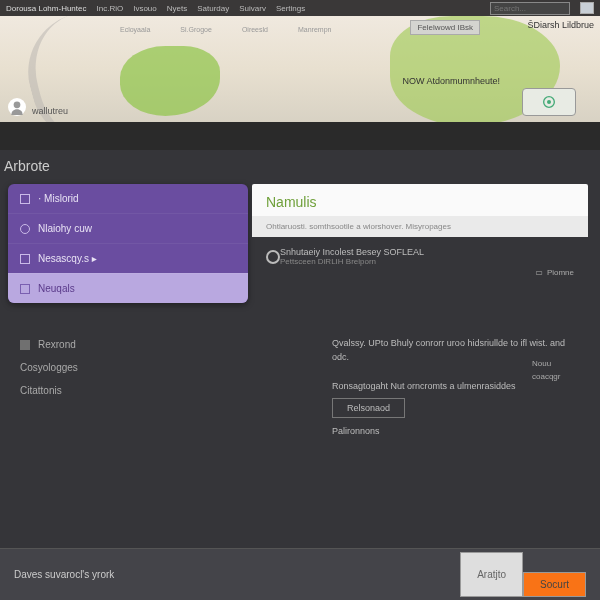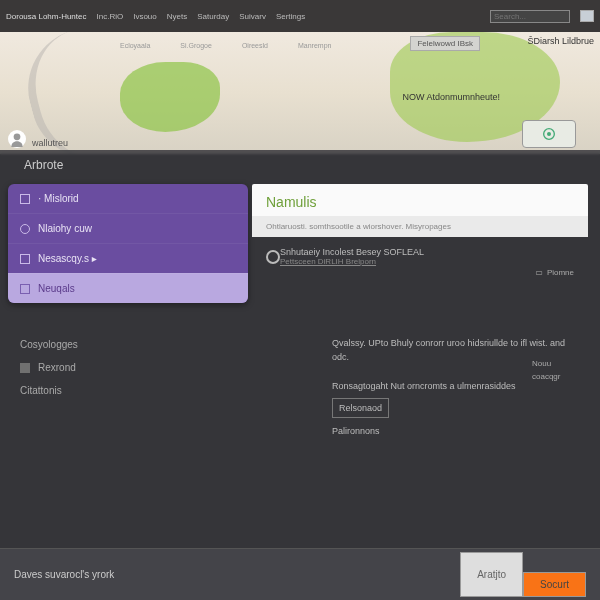--- a/index.html
+++ b/index.html
@@ -1,64 +1,64 @@
 <!DOCTYPE html>
 <html><head>
 <meta charset="utf-8">
 <style>
   * { box-sizing: border-box; margin: 0; padding: 0; font-family: Arial, sans-serif; }
   body { width: 600px; height: 600px; overflow: hidden; background: #2a2a2a; }
 
-  .topbar { height: 32px; background: #3a3838; display: flex; align-items: center; padding: 0 6px; font-size: 8px; color: #bbb; gap: 10px; }
+  .topbar { height: 16px; background: #3a3838; display: flex; align-items: center; padding: 0 6px; font-size: 8px; color: #bbb; gap: 10px; }
   .topbar .brand { color: #ddd; }
   .topbar .nav { display: flex; gap: 10px; }
   .topbar .right { margin-left: auto; display: flex; gap: 10px; align-items: center; }
   .topbar input { border: 1px solid #888; background: #444; color: #ccc; font-size: 8px; padding: 1px 3px; width: 80px; }
   .topbar .go { background: #c8cfd6; border: 1px solid #aaa; width: 14px; height: 12px; }
 
-  .mapband { position: relative; height: 122px; background: linear-gradient(180deg,#f0e9df 0%,#e8e0d0 50%,#d8d2c4 100%); overflow: hidden; }
+  .mapband { position: relative; height: 106px; background: linear-gradient(180deg,#f0e9df 0%,#e8e0d0 50%,#d8d2c4 100%); overflow: hidden; }
   .river { position: absolute; left: 30px; top: 0; width: 90px; height: 130px; border-left: 8px solid #b8b4b0; border-radius: 60px 0 0 60px; transform: rotate(-15deg); opacity: 0.5; }
   .green1 { position: absolute; left: 120px; top: 30px; width: 100px; height: 70px; background: #8fc447; border-radius: 50% 40% 60% 50%; opacity: 0.7; }
   .green2 { position: absolute; left: 390px; top: 0; width: 170px; height: 110px; background: #9cc94e; border-radius: 40% 50% 60% 50%; opacity: 0.6; }
   .map-cities { position: absolute; top: 10px; left: 120px; font-size: 7px; color: #999; display: flex; gap: 30px; }
   .map-badge1 { position: absolute; top: 4px; right: 120px; background: #d4d4d0; border: 1px solid #aaa; font-size: 8px; padding: 2px 6px; color: #555; }
   .map-badge2 { position: absolute; top: 4px; right: 6px; font-size: 9px; color: #333; }
   .map-label { position: absolute; top: 60px; right: 100px; font-size: 9px; color: #333; }
   .userlabel { position: absolute; bottom: 6px; left: 8px; display: flex; align-items: flex-end; gap: 6px; font-size: 9px; color: #555; }
   .avatar { width: 18px; height: 18px; border-radius: 50%; background: #fff; display: flex; align-items: center; justify-content: center; font-size: 10px; color: #888; }
   .map-widget { position: absolute; bottom: 6px; right: 24px; width: 54px; height: 28px; background: #e8ebe4; border: 1px solid #999; border-radius: 4px; display:flex; align-items:center; justify-content:center; }
   .map-widget svg { width: 16px; height: 16px; }
 
   .overlay { position: absolute; top: 150px; left: 0; right: 0; bottom: 0; background: rgba(55,55,60,0.85); backdrop-filter: blur(1px); }
-  .panel-header { padding: 8px 24px; font-size: 12px; color: #ccc; }
+  .panel-header { padding: 8px 4px; font-size: 14px; color: #ccc; }
 
   .sidebar { position: absolute; top: 34px; left: 8px; width: 240px; }
   .purple { background: #6a4da0; border-radius: 6px; overflow: hidden; box-shadow: 0 2px 6px rgba(0,0,0,0.4); }
   .purple .item { display: flex; align-items: center; gap: 8px; padding: 9px 12px; font-size: 10px; color: #e8e2f4; border-top: 1px solid rgba(255,255,255,0.06); cursor: pointer; }
   .purple .item:first-child { border-top: none; }
   .purple .item .ico { width: 10px; height: 10px; border: 1px solid #cabae8; display: inline-block; }
   .purple .item.sel { background: #b9a8e0; color: #5a3a8a; }
   .purple .item.sel .ico { border-color: #7a5fb0; }
 
   .sidebar2 { margin-top: 30px; padding-left: 12px; }
   .sidebar2 .it { display: flex; align-items: center; gap: 8px; padding: 6px 0; font-size: 10px; color: #aaa; }
   .sq { width: 10px; height: 10px; background: #707070; display: inline-block; }
 
   .mainpanel { position: absolute; top: 34px; left: 252px; right: 12px; }
   .title { background: #fafafa; padding: 10px 14px 6px; border-radius: 2px 2px 0 0; }
   .title h2 { font-size: 14px; color: #6fa03a; font-weight: 400; }
   .subtitle { background: #eaeaea; padding: 6px 14px; font-size: 8px; color: #888; }
   .row1 { display: flex; align-items: center; padding: 10px 14px; font-size: 9px; color: #bdbdbd; }
   .ring { width: 14px; height: 14px; border: 2px solid #bbb; border-radius: 50%; }
-  .mini { font-size: 8px; color: #888; text-decoration: underline; }
+  .mini { font-size: 8px; color: #888; }
   .row-right { position: absolute; right: 14px; top: 84px; font-size: 8px; color: #aaa; display:flex; align-items:center; gap:4px; }
 
   .textblock { padding: 60px 14px 0 80px; font-size: 9px; color: #bdbdbd; line-height: 1.6; }
   .textblock .aside { position: absolute; right: 0; top: 174px; width: 56px; font-size: 8px; color: #aaa; }
-  .textblock .boxed { display: inline-block; border: 1px solid #777; padding: 2px 6px; margin-top: 4px; font-size: 9px; }
+  .textblock .boxed { display: inline-block; border: 1px solid #777; padding: 2px 14px; margin-top: 4px; font-size: 9px; }
 
   .footer { position: absolute; left: 0; right: 0; bottom: 0; height: 52px; background: rgba(70,70,75,0.95); display: flex; align-items: center; padding: 0 14px; border-top: 1px solid #555; }
   .footer .hint { font-size: 10px; color: #ccc; }
   .footer .btns { margin-left: auto; display: flex; }
   .footer button { font-size: 10px; padding: 6px 16px; border: 1px solid #999; cursor: pointer; }
   .btn-a { background: #dedede; color: #666; }
   .btn-s { background: #f97316; color: #444; border-left: none; margin-top: 20px; }
 </style>
 </head>
 <body>
@@ -126,25 +126,25 @@
         <span class="ico"></span>
         <span>Nesascqy.s ▸</span>
       </div>
       <div class="item sel">
         <span class="ico"></span>
         <span>Neuqals</span>
       </div>
     </div>
     <div class="sidebar2">
       <div class="it">
-          <span>Cosyologges</span>
+          <span class="sq"></span>
+          <span>Rexrond</span>
         </div>
       <div class="it">
-          <span class="sq"></span>
-          <span>Rexrond</span>
+          <span>Cosyologges</span>
         </div>
       <div class="it">
           <span>Citattonis</span>
         </div>
     </div>
   </div>
 
   <div class="mainpanel">
     <div class="title">
         <h2>Namulis</h2>

